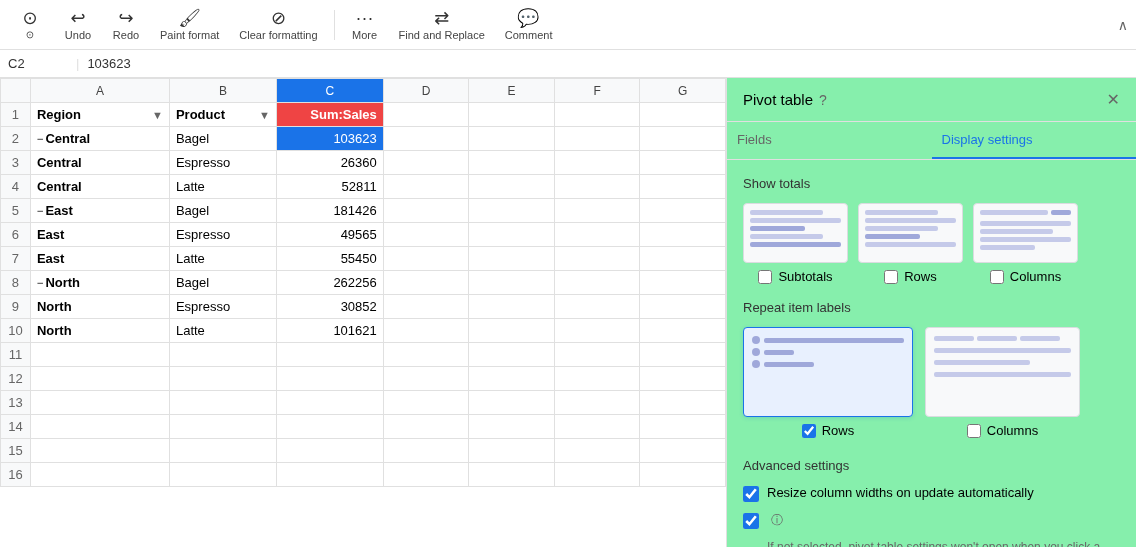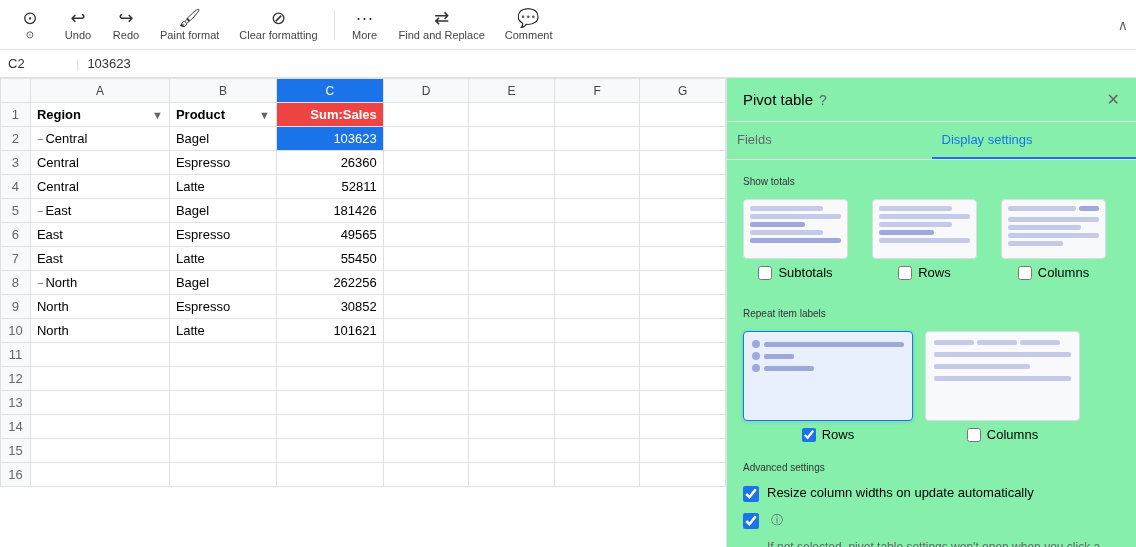--- a/index.html
+++ b/index.html
@@ -32,38 +32,38 @@
     .row-num { background: #f8f9fa; text-align: center; color: #666; font-size: 12px; min-width: 28px; width: 28px; }
     .corner-cell { background: #f8f9fa; min-width: 28px; width: 28px; }
 
     .data-cell { padding: 2px 6px; height: 24px; }
     .header-cell { background: #fff; font-weight: bold; padding: 2px 6px; }
     .header-cell-region { font-weight: bold; display: flex; align-items: center; justify-content: space-between; }
     .header-cell-product { font-weight: bold; display: flex; align-items: center; justify-content: space-between; }
     .selected-cell { background: #1a73e8 !important; color: #fff !important; }
     .sum-header { background: #ef4444; color: #fff; font-weight: bold; text-align: right; }
     .num-cell { text-align: right; }
-    .bold-cell { font-weight: normal; }
+    .bold-cell { font-weight: bold; }
     .collapse-btn { color: #666; font-size: 11px; cursor: pointer; margin-right: 2px; }
     .filter-icon { color: #666; font-size: 11px; cursor: pointer; }
 
     
     .right-panel { width: 410px; border-left: 1px solid #e0e0e0; display: flex; flex-direction: column; background: #86efac; }
     .panel-header { display: flex; align-items: center; justify-content: space-between; padding: 12px 16px; border-bottom: 1px solid #e0e0e0; }
     .panel-title { font-size: 15px; font-weight: 500; display: flex; align-items: center; gap: 6px; }
     .help-icon { color: #666; font-size: 14px; cursor: pointer; }
     .close-icon { color: #666; font-size: 16px; cursor: pointer; }
     .panel-tabs { display: flex; border-bottom: 1px solid #e0e0e0; }
     .panel-tab { flex: 1; text-align: left; padding: 10px; font-size: 13px; cursor: pointer; color: #666; }
     .panel-tab.active { color: #1a73e8; border-bottom: 2px solid #1a73e8; font-weight: 500; }
     .panel-body { flex: 1; overflow-y: auto; padding: 16px; }
 
     
-    .section-title { font-size: 10px; font-weight: 500; margin-bottom: 12px; color: #333; }
-    .totals-options { display: flex; gap: 24px; margin-bottom: 28px; }
+    .section-title { font-size: 13px; font-weight: 500; margin-bottom: 12px; color: #333; }
+    .totals-options { display: flex; gap: 10px; margin-bottom: 16px; }
     .totals-option { display: flex; flex-direction: column; align-items: center; gap: 6px; }
     .totals-preview { width: 105px; height: 60px; border: 1px solid #dadce0; border-radius: 4px; background: #f8f9fa; padding: 6px; display: flex; flex-direction: column; gap: 3px; cursor: pointer; }
     .preview-line { height: 5px; background: #c5cae9; border-radius: 2px; }
     .preview-line.short { width: 60%; }
     .preview-line.medium { width: 80%; }
     .preview-line.full { width: 100%; }
     .preview-line.dark { background: #9fa8da; }
     .checkbox-row { display: flex; align-items: center; gap: 6px; font-size: 13px; }
     .checkbox-row input[type=checkbox] { width: 14px; height: 14px; }
 

